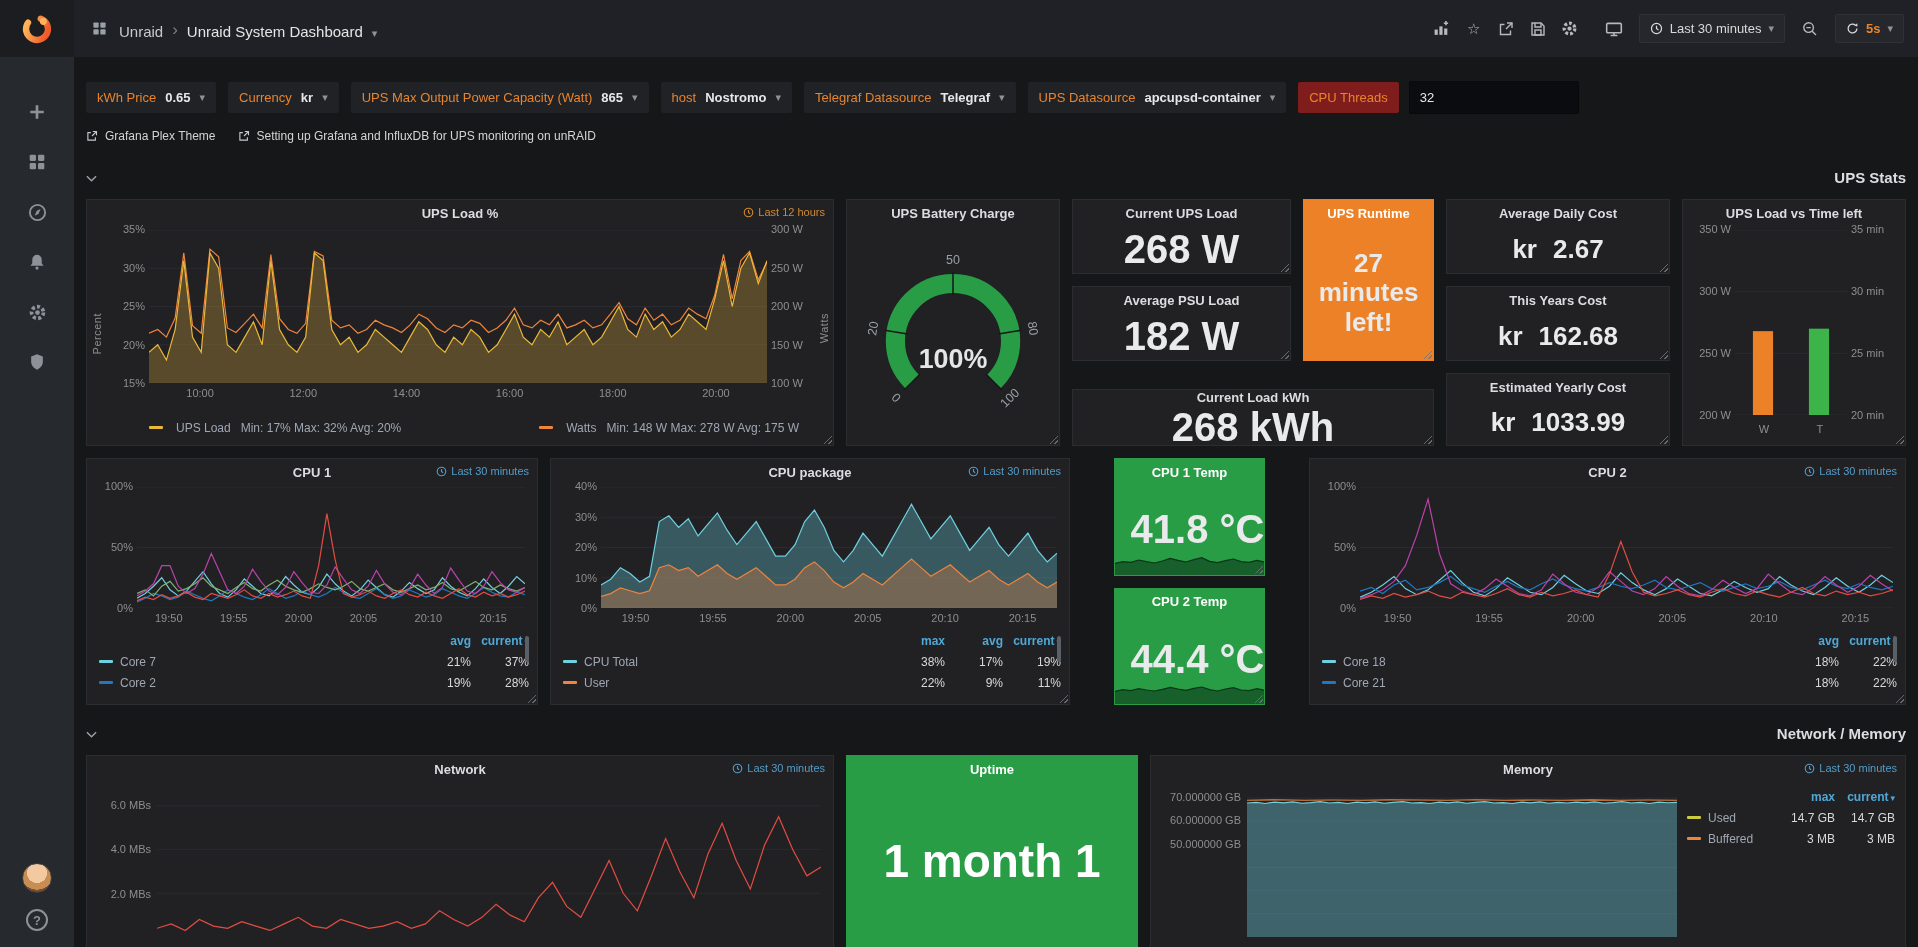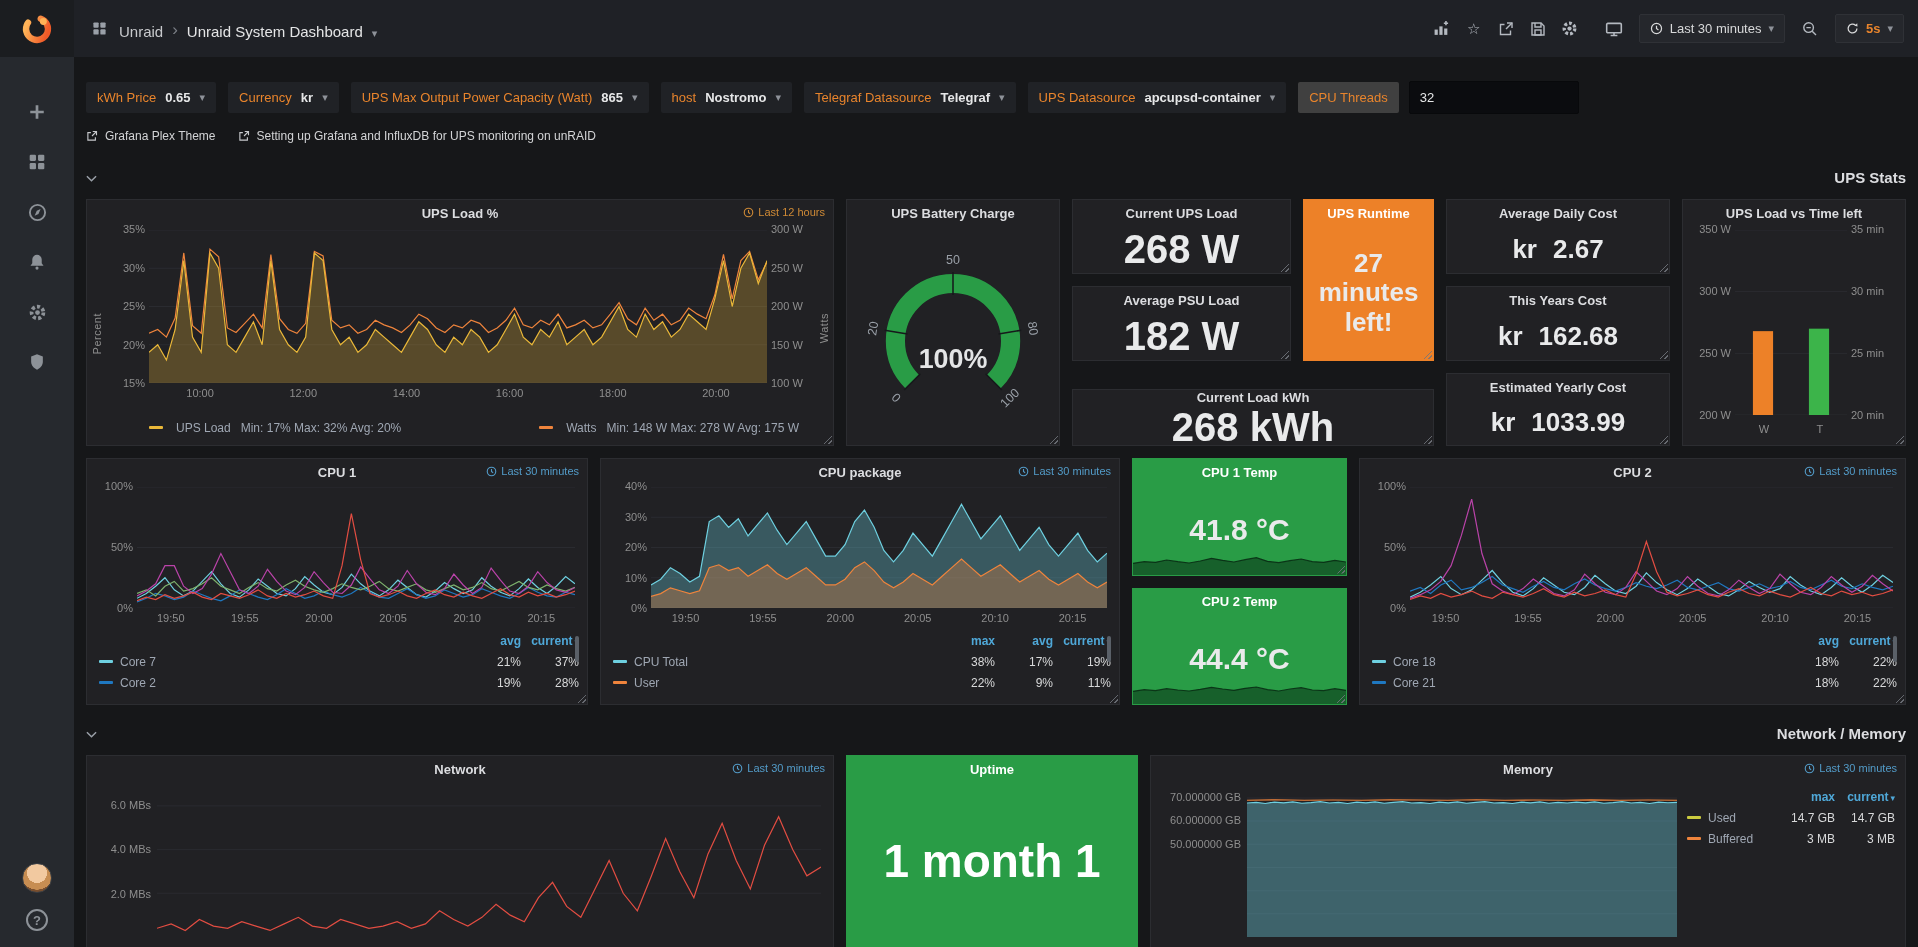--- a/index.html
+++ b/index.html
@@ -64,21 +64,21 @@
   .stat { display:flex; flex-direction:column; }
   .stat .sval { flex:1; display:flex; align-items:center; justify-content:center; text-align:center;
     font-weight:bold; color:#e9eaeb; }
   .fs30 { font-size:40px; } .fs26 { font-size:26px; }
   .val-green { color:#43B454; } .val-red { color:#E02F44; }
   .amt { margin-left:16px; }
   .bg-orange { background:#ED8128; border-color:#ED8128; }
   .bg-green { background:#299C46; border-color:#299C46; }
   .bg-orange .ptitle, .bg-green .ptitle { color:#ffffff; }
   .runtime-val { font-size:26px; line-height:1.12; padding:0 6px; color:#fff; }
-  .temp-val { font-size:30px; color:#fff; }
+  .temp-val { font-size:40px; color:#fff;padding-left:16px; }
   .uptime-val { font-size:46px; color:#fff; padding-top:52px; text-align:center; font-weight:bold; }
 
   .chartbox { position:absolute; overflow:hidden; }
   .csvg { width:100%; height:100%; display:block; }
   .yt { position:absolute; display:flex; flex-direction:column; justify-content:space-between;
     font-size:11px; color:#8e8e8e; }
   .yt span { line-height:11px; }
   .xt { position:absolute; display:flex; justify-content:space-between; font-size:11px; color:#8e8e8e; }
   .axis-name { position:absolute; top:46%; font-size:11px; color:#8e8e8e;
     writing-mode:vertical-rl; transform:rotate(180deg); letter-spacing:0.5px; }
@@ -291,21 +291,21 @@
       <span class="vlabel">Telegraf Datasource</span>
       <span class="vvalue">Telegraf</span>
       <span class="caret">▾</span>
     </div>
     <div class="var-chip">
       <span class="vlabel">UPS Datasource</span>
       <span class="vvalue">apcupsd-container</span>
       <span class="caret">▾</span>
     </div>
     <div class="var-chip" style="background:transparent;padding:0;gap:10px;">
-      <span class="vlabel" style="background:#404040;padding:8px 11px;border-radius:2px;">CPU Threads</span>
+      <span class="vlabel" style="background:#7f1d1d;padding:8px 11px;border-radius:2px;">CPU Threads</span>
       <input class="var-input" value="32" style="">
     </div>
   </div>
 
   <div class="links-row">
     <span class="dash-link">
       <svg width="12" height="12" viewBox="0 0 16 16" fill="none" stroke="#c7c9cc" stroke-width="1.5">
         <path d="M6.5 3.5H2.5v10h10V9.5"></path>
           <path d="M9 2h5v5"></path>
           <path d="M14 2 8 8"></path>
@@ -509,21 +509,21 @@
         <span>W</span>
           <span>T</span>
       </div>
     <div class="rhandle"></div>
       </div>
   </div>
 
 
   <div class="panel-row">
 
-    <div class="panel" style="width:502px">
+    <div class="panel" style="width:452px">
       <div class="phead">
         <span class="ptitle">CPU 1</span>
         <span class="override ov-blue">
           <svg width="11" height="11" viewBox="0 0 16 16" fill="none" stroke="currentColor" stroke-width="1.6">
             <circle cx="8" cy="8" r="6.2"></circle>
               <path d="M8 4.5V8l2.4 1.8"></path>
             </svg>
           <span>Last 30 minutes</span>
         </span>
       </div>
@@ -633,21 +633,21 @@
             <span class="ldash" style="background: rgb(239, 132, 60);"></span>
             <span class="lname">User</span>
             <span class="lval">22%</span>
             <span class="lval">9%</span>
             <span class="lval">11%</span>
           </div>
         </div>
     <div class="rhandle"></div>
       </div>
 
-    <div style="width:215px;display:flex;flex-direction:column;gap:12px;">
+    <div style="width:215px;display:flex;flex-direction:column;gap:12px;align-items:center;">
       <div class="panel stat bg-green" style="flex:1">
         <div class="phead">
             <span class="ptitle">CPU 1 Temp</span>
           </div>
         <div class="sval temp-val">41.8 °C</div>
         <div class="spark">
             <svg viewBox="0 0 100 30" preserveAspectRatio="none" class="csvg">
               <path d="M0,30 L0.00,18.33 L5.26,16.67 L10.53,17.33 L15.79,15.00 L21.05,16.67 L26.32,18.00 L31.58,16.00 L36.84,13.33 L42.11,15.33 L47.37,17.00 L52.63,14.67 L57.89,12.67 L63.16,16.33 L68.42,17.67 L73.68,15.67 L78.95,14.00 L84.21,16.67 L89.47,17.33 L94.74,15.33 L100.00,17.00 L100,30 Z" fill="rgba(10,48,22,0.55)"></path>
               <polyline points="0.00,18.33 5.26,16.67 10.53,17.33 15.79,15.00 21.05,16.67 26.32,18.00 31.58,16.00 36.84,13.33 42.11,15.33 47.37,17.00 52.63,14.67 57.89,12.67 63.16,16.33 68.42,17.67 73.68,15.67 78.95,14.00 84.21,16.67 89.47,17.33 94.74,15.33 100.00,17.00" fill="none" stroke="rgba(7,40,18,0.85)" stroke-width="1.2" vector-effect="non-scaling-stroke"></polyline>
             </svg>

